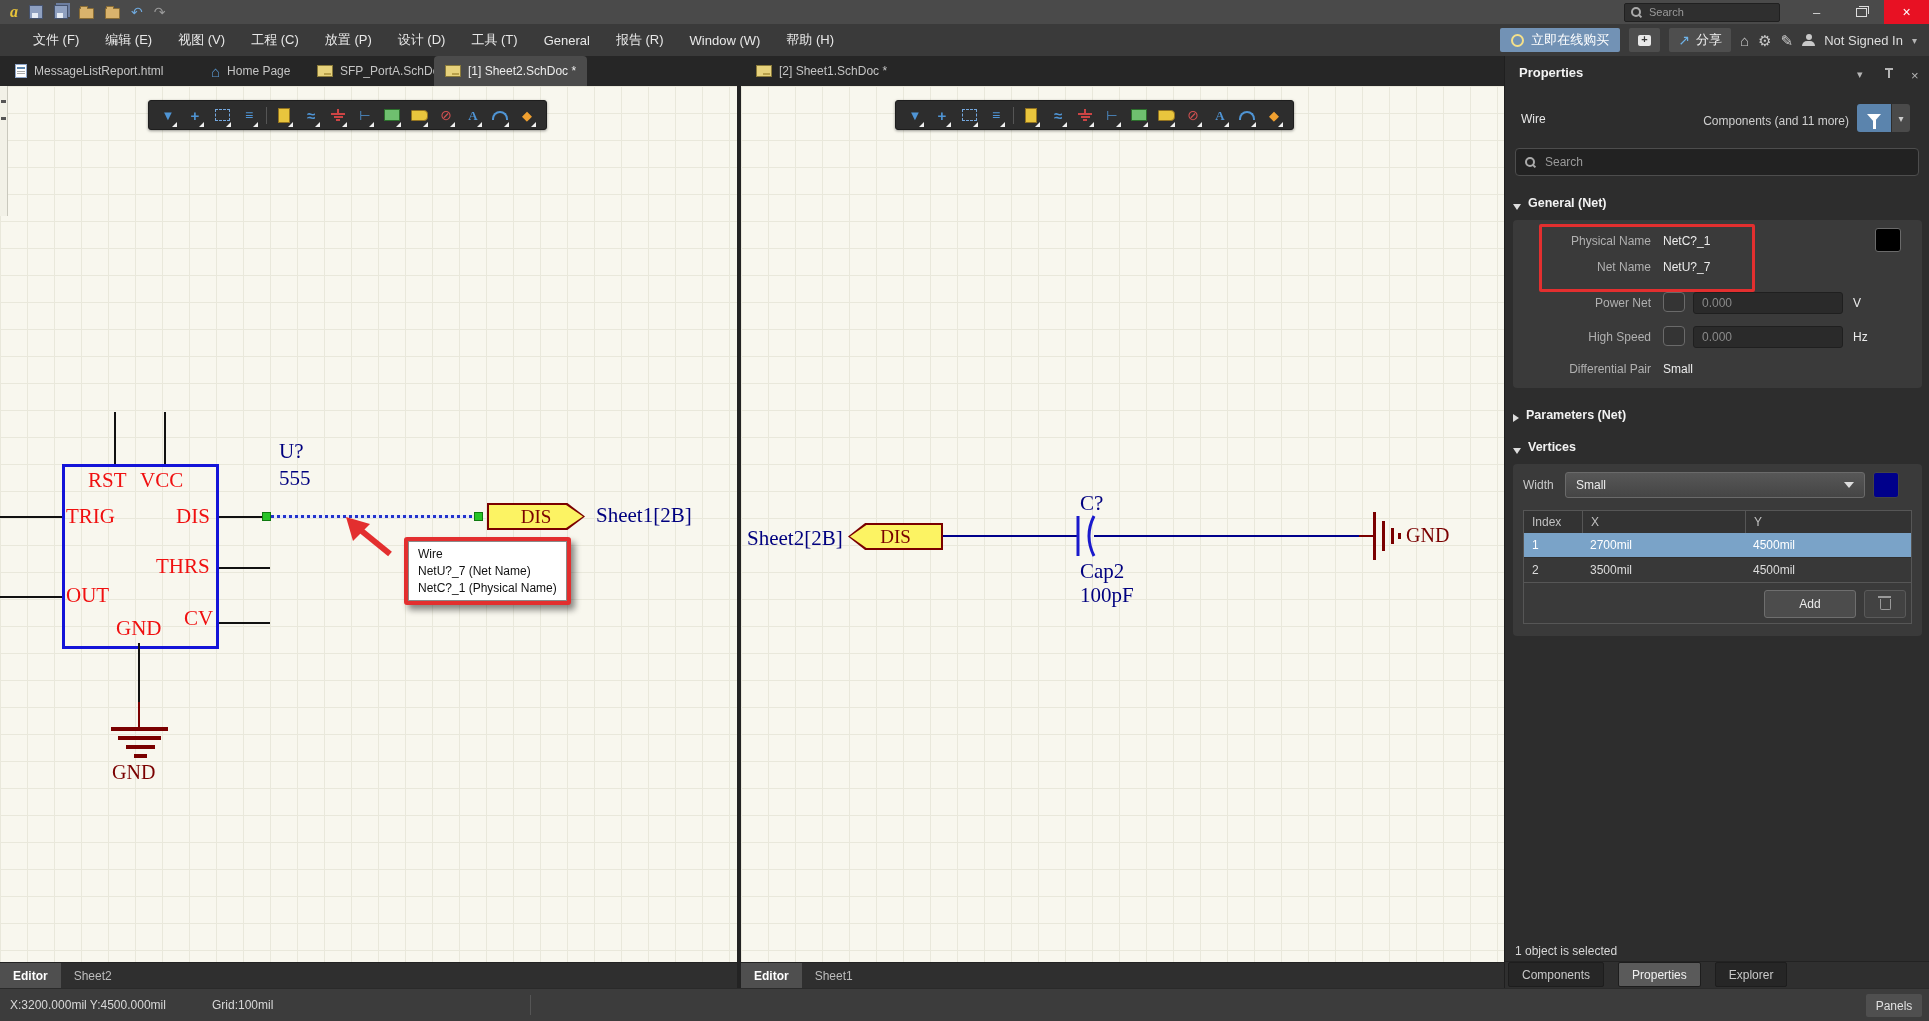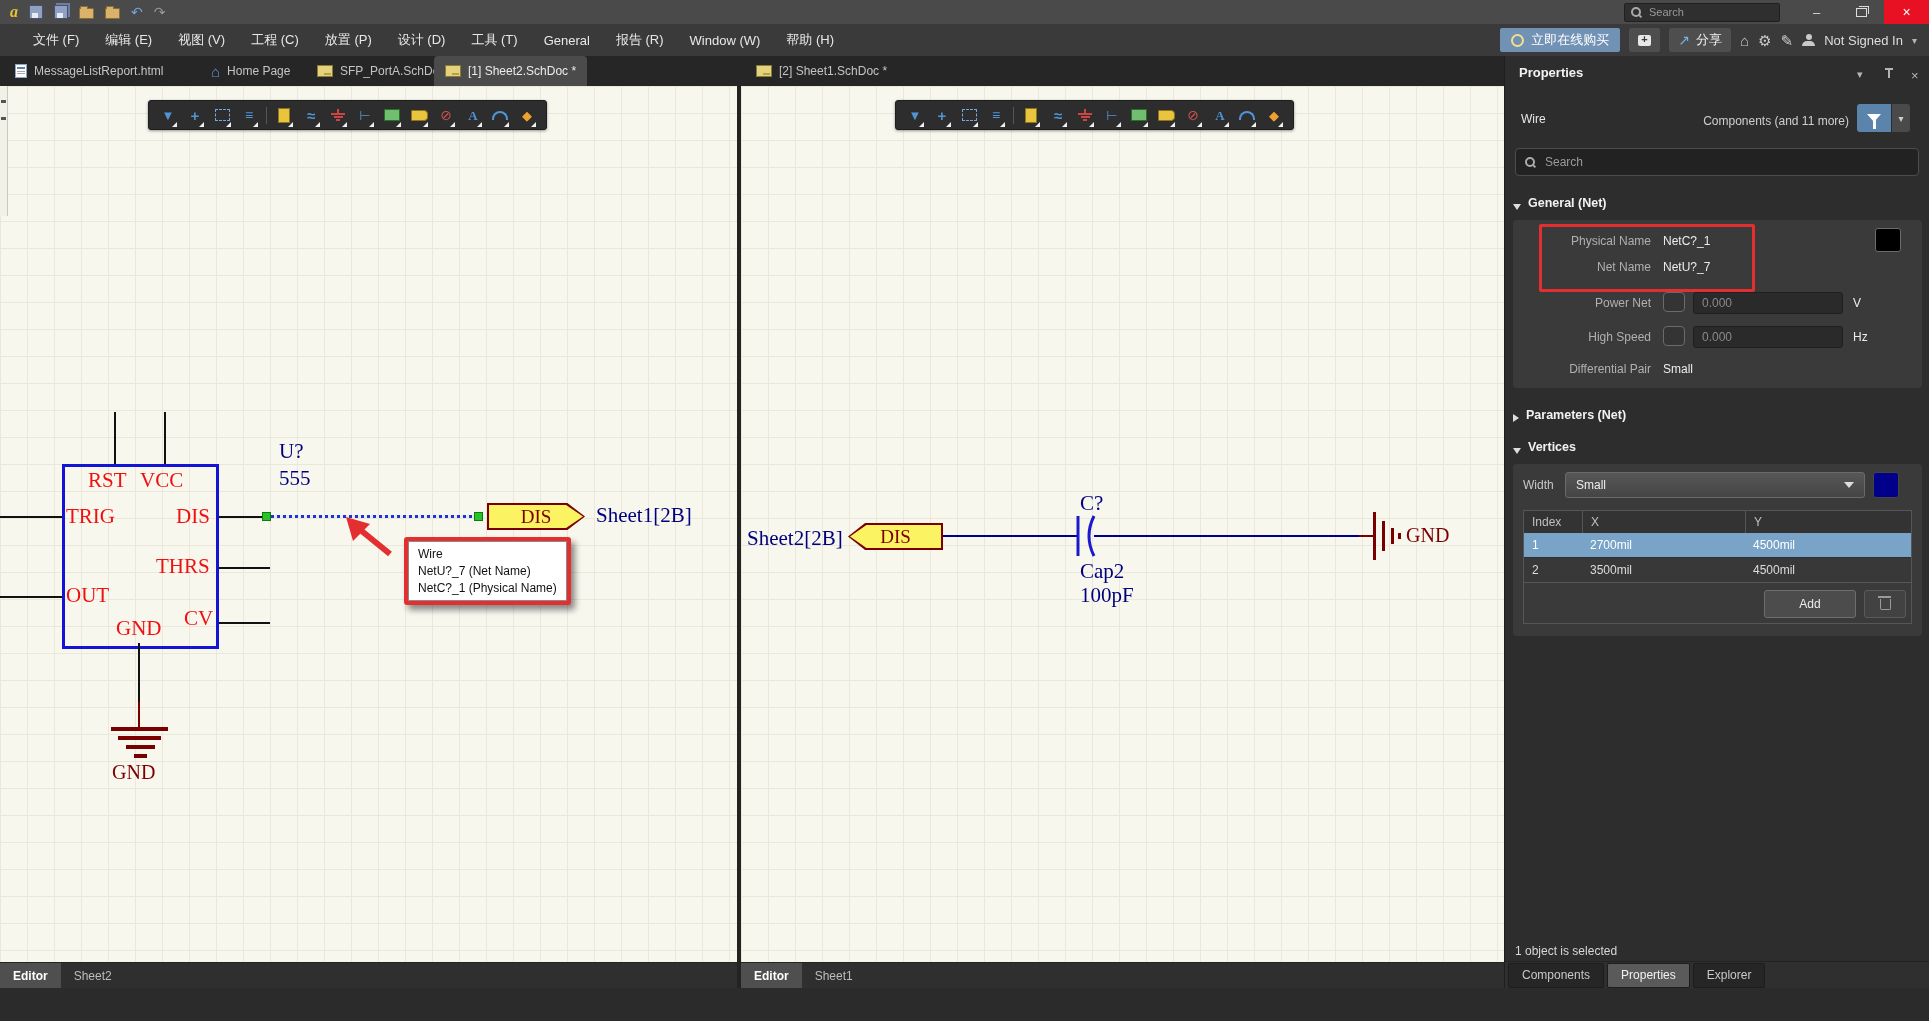--- a/index.html
+++ b/index.html
@@ -135,21 +135,21 @@
   .thead>div{border-left:1px solid #565656;height:100%;display:flex;align-items:center}
   .thead>div:first-child{border-left:none}
   .r-sel{height:24px;background:#7aa3c8;color:#fff}
   .r-norm{height:24px;background:#383838;color:#dcdcdc;border-top:1px solid #2f2f2f}
   .tfoot{height:40px;background:#3a3a3a;border-top:1px solid #565656;position:relative}
   .abtn{position:absolute;left:240px;top:7px;width:90px;height:26px;background:#4c4c4c;border:1px solid #6e6e6e;border-radius:3px;color:#ececec;display:flex;align-items:center;justify-content:center}
   .tbtn{position:absolute;left:340px;top:7px;width:40px;height:26px;background:#424242;border:1px solid #5a5a5a;border-radius:3px;display:flex;align-items:center;justify-content:center}
   .trash{width:9px;height:10px;border:1px solid #9a9a9a;border-top:none;border-radius:0 0 2px 2px;position:relative}
   .trash::before{content:"";position:absolute;top:-3px;left:-3px;width:13px;height:2px;background:#9a9a9a}
   .selstat{position:absolute;left:10px;top:888px;color:#d8d8d8}
-  .ptabs{position:absolute;left:0;top:905px;width:100%;height:27px;background:#2f2f2f;border-top:1px solid #222;display:flex;align-items:center;gap:3px;padding-left:3px;box-sizing:border-box}
+  .ptabs{position:absolute;left:0;top:905px;width:100%;height:27px;background:#2f2f2f;border-top:1px solid #222;display:flex;gap:14px;padding-left:3px;box-sizing:border-box}
   .ptab{height:23px;padding:0 13px;display:flex;align-items:center;background:#262626;border:1px solid #1d1d1d;color:#c8c8c8;border-radius:2px}
   .ptab.active{background:#5a5a5a;color:#f0f0f0}
   
   .statusbar{position:absolute;left:0;top:988px;width:100%;height:33px;background:#3c3c3c;border-top:1px solid #2a2a2a;box-sizing:border-box}
   .sbtext{position:absolute;top:9px;color:#d8d8d8;font-size:12px}
   .sbdivider{position:absolute;left:530px;top:6px;width:1px;height:20px;background:#555}
   .panelsbtn{position:absolute;right:7px;top:5px;width:56px;height:23px;background:#4f4f4f;border-radius:2px;display:flex;align-items:center;justify-content:center;color:#e0e0e0;font-size:12px}
 </style>
 </head>
 <body>
@@ -505,14 +505,20 @@
     </div>
 
     <span class="selstat">1 object is selected</span>
     <div class="ptabs">
       <span class="ptab">Components</span>
       <span class="ptab active">Properties</span>
       <span class="ptab">Explorer</span>
     </div>
   </div>
 
+  <div class="statusbar">
+    <span class="sbtext" style="left:10px">X:3200.000mil Y:4500.000mil</span>
+    <span class="sbtext" style="left:212px">Grid:100mil</span>
+    <span class="sbdivider"></span>
+    <div class="panelsbtn">Panels</div>
+  </div>
 
 </div>
 
 </body></html>

